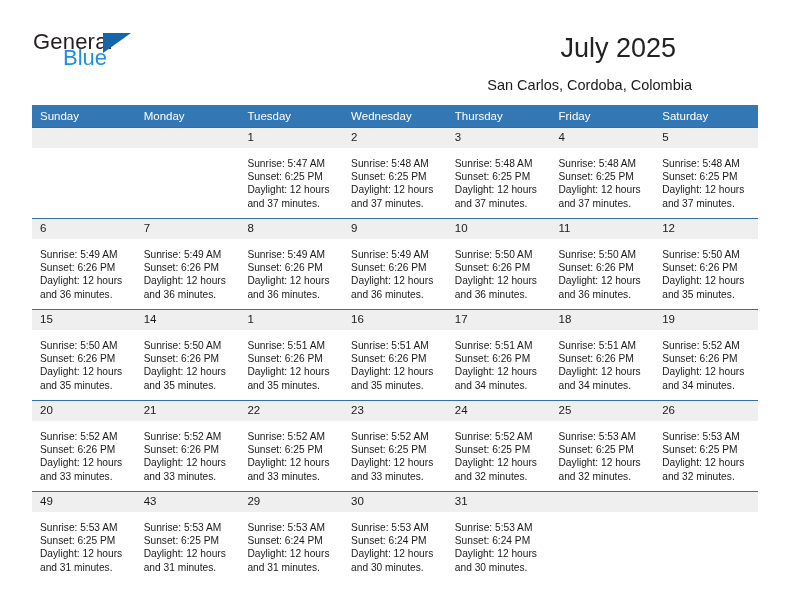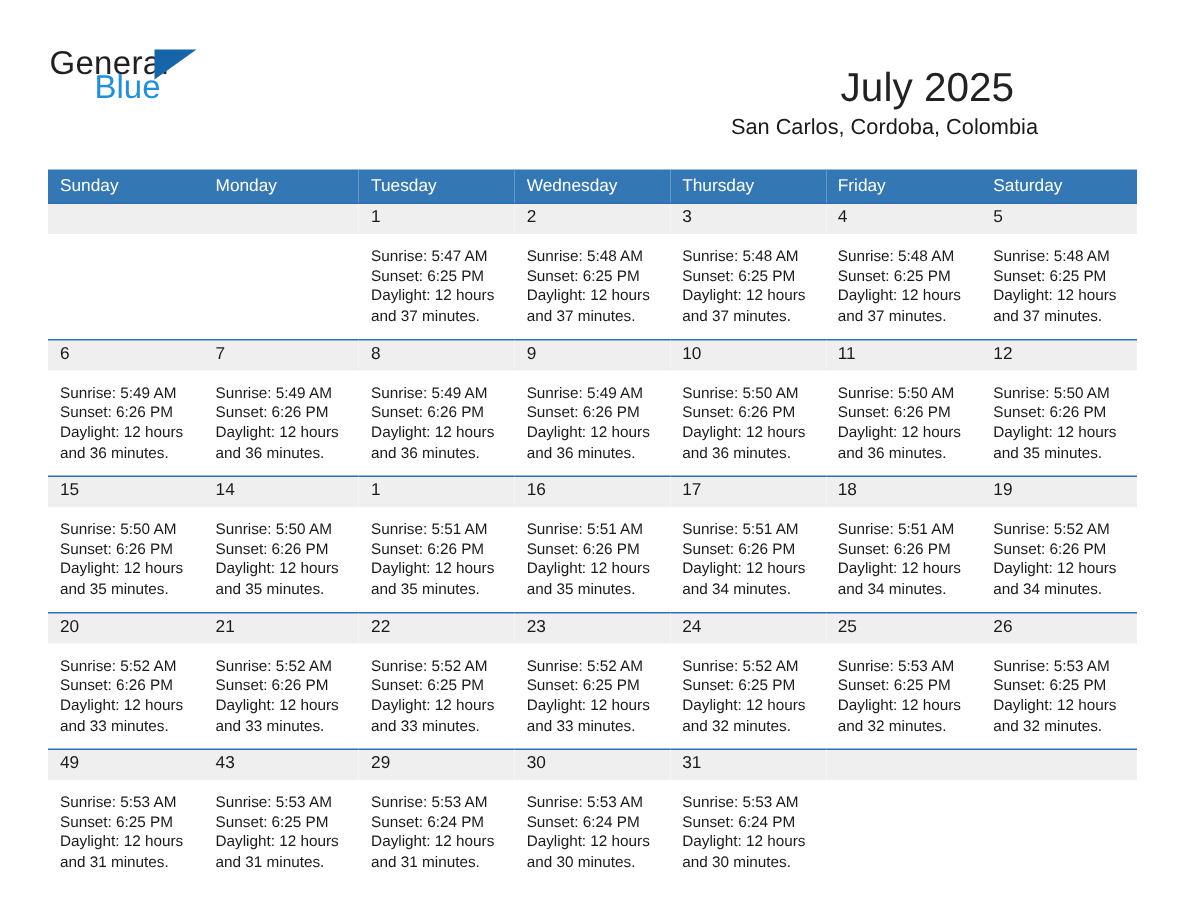--- a/index.html
+++ b/index.html
@@ -56,41 +56,41 @@
     position: absolute;
     left: 30px;
     top: 16px;
     font-size: 22px;
     color: #1f8fe0;
     line-height: 24px;
   }
   .title {
     position: absolute;
     right: 36px;
-    top: 43px;
+    top: 33px;
     font-size: 27px;
     color: #222222;
     text-align: right;
     white-space: nowrap;
   }
   .subtitle {
     position: absolute;
     right: 20px;
     top: 77px;
     font-size: 14.5px;
     color: #1a1a1a;
     text-align: right;
     white-space: nowrap;
   }
 
   
   .calendar {
     position: absolute;
     left: 32px;
-    top: 113px;
+    top: 105px;
     width: 726px;
   }
   table.cal {
     border-collapse: collapse;
     table-layout: fixed;
     width: 726px;
   }
   table.cal col { width: 103.71px; }
 
   thead th {

